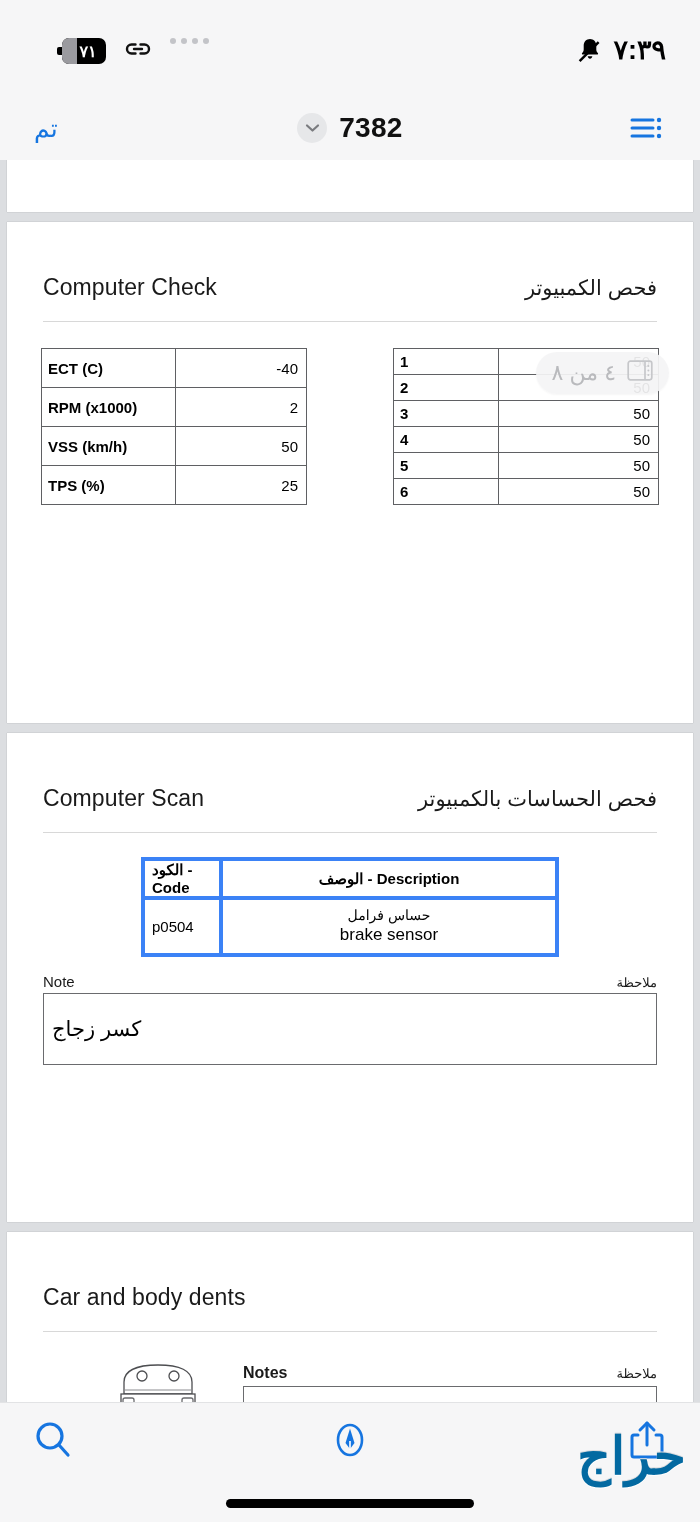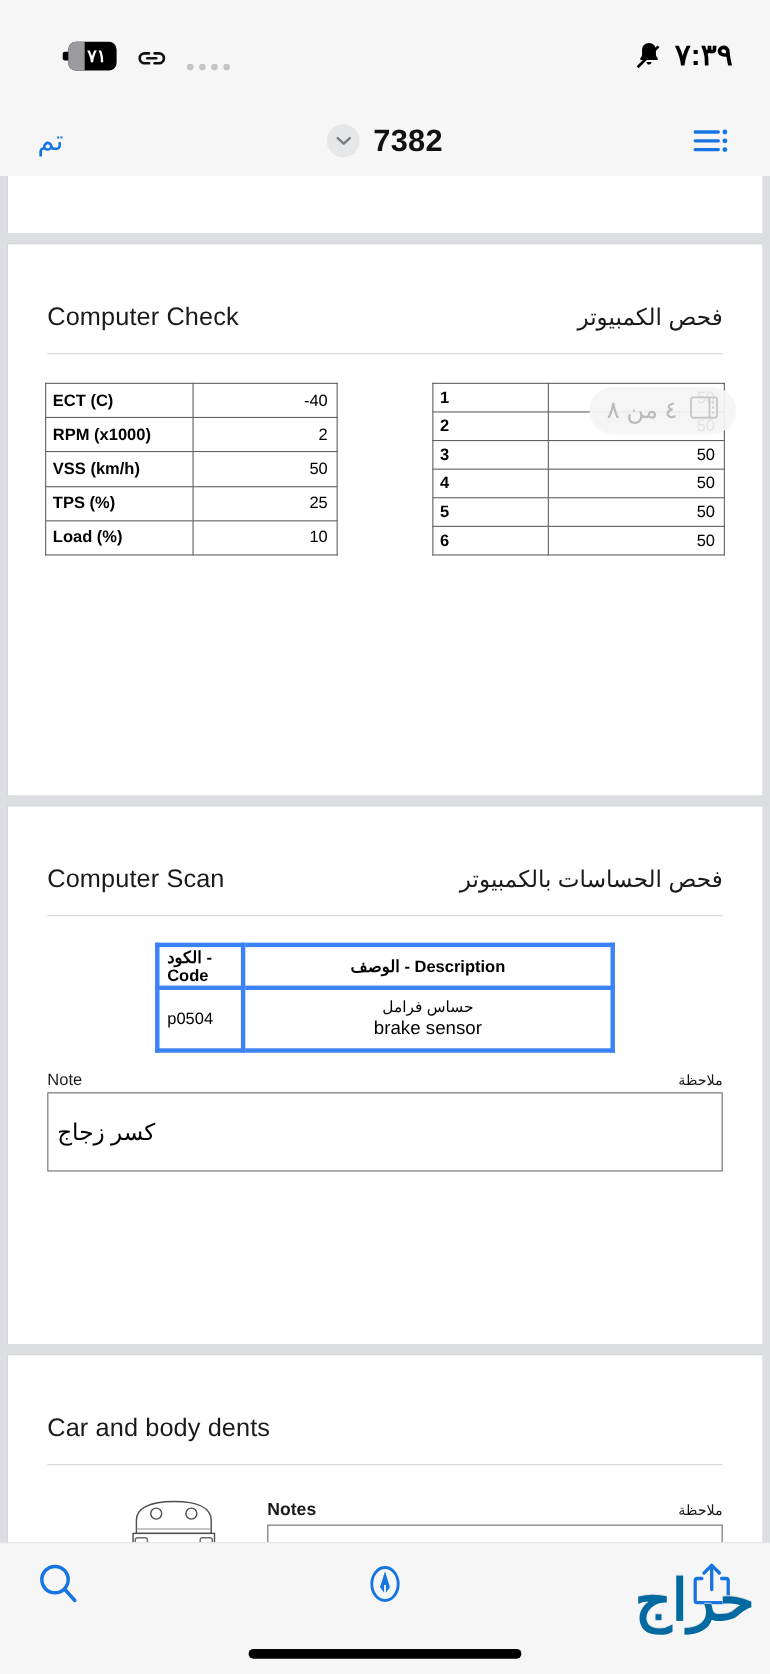--- a/index.html
+++ b/index.html
@@ -32,21 +32,21 @@
     width: 700px;
     height: 96px;
     background: #f6f6f7;
     display: flex;
     align-items: center;
     justify-content: space-between;
     padding: 0 34px 0 62px;
   }
   .status-left {
     display: flex;
-    align-items: flex-end;
+    align-items: flex-start;
     gap: 18px;
     margin-top: 6px;
   }
   .battery-pill {
     position: relative;
     display: inline-flex;
     align-items: center;
     justify-content: center;
     min-width: 44px;
     height: 26px;
@@ -480,24 +480,20 @@
               <td class="k">RPM (x1000)</td>
               <td class="v">2</td>
             </tr>
             <tr>
               <td class="k">VSS (km/h)</td>
               <td class="v">50</td>
             </tr>
             <tr>
               <td class="k">TPS (%)</td>
               <td class="v">25</td>
-            </tr>
-            <tr>
-              <td class="k">Load (%)</td>
-              <td class="v">10</td>
             </tr>
           </tbody>
         </table>
 
         <table class="grid tbl-right">
           <tbody>
             <tr>
               <td class="k">1</td>
               <td class="v">50</td>
             </tr>

